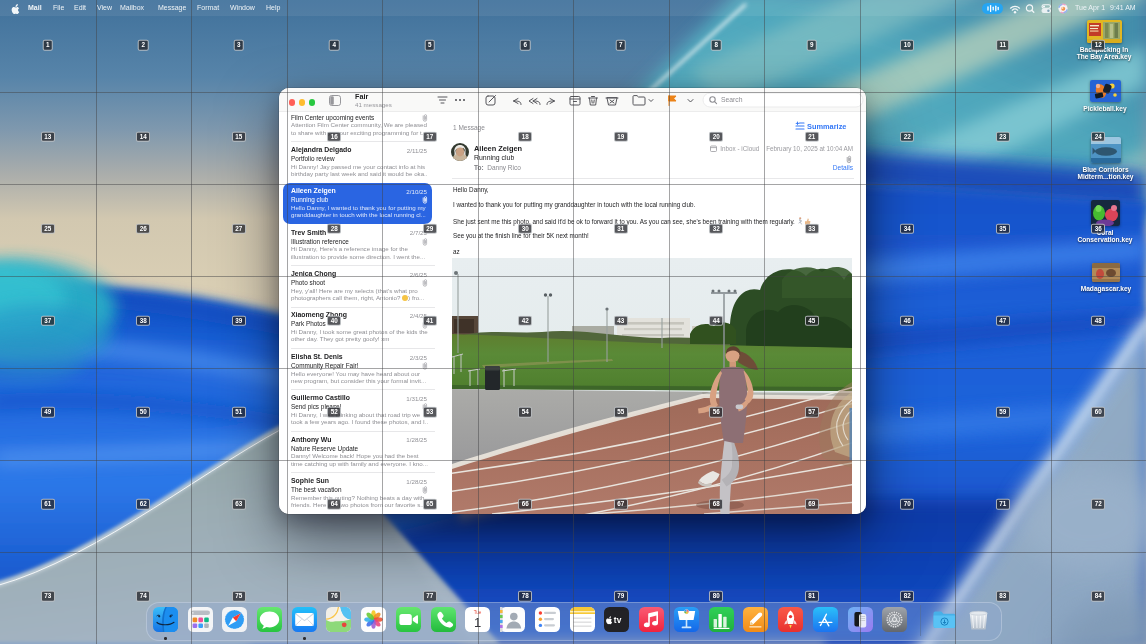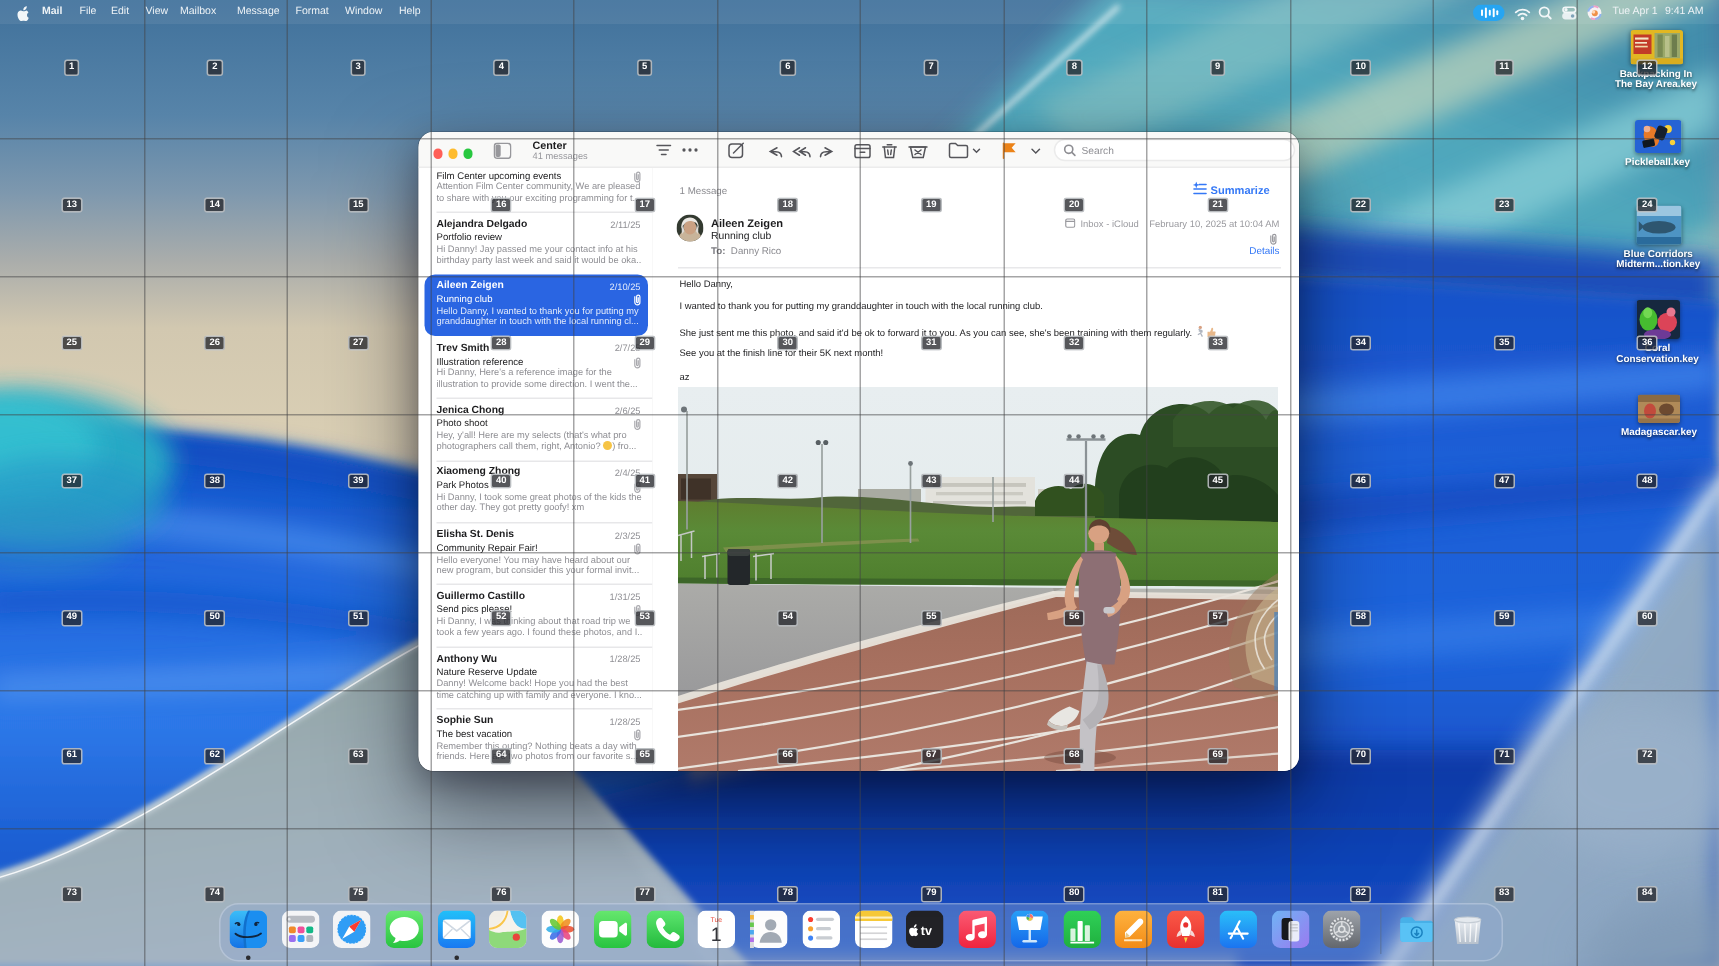--- a/index.html
+++ b/index.html
@@ -234,21 +234,21 @@
     </div>
     <div id="win">
       <div class="abs" style="left:0;top:0;width:587px;height:24px;background:#f9f9f8;border-bottom:1px solid #ececec;"></div>
       <div class="abs" style="left:9.5px;top:11px;width:6.5px;height:6.5px;border-radius:50%;background:#ff5f57"></div>
       <div class="abs" style="left:19.5px;top:11px;width:6.5px;height:6.5px;border-radius:50%;background:#febc2e"></div>
       <div class="abs" style="left:29.5px;top:11px;width:6.5px;height:6.5px;border-radius:50%;background:#28c840"></div>
       <svg class="abs" style="left:50px;top:6.5px" width="12" height="11" viewBox="0 0 12 11">
         <rect x=".5" y=".5" width="11" height="10" rx="2.2" fill="none" stroke="#98989c" stroke-width="1"></rect>
         <rect x="1.3" y="1.3" width="3.5" height="8.4" rx="1.3" fill="#98989c"></rect>
       </svg>
-      <div class="abs" style="left:76px;top:4px;font-size:7.2px;font-weight:bold;color:#1c1c1e;">Center</div>
+      <div class="abs" style="left:76px;top:4px;font-size:7.2px;font-weight:bold;color:#1c1c1e;">Fair</div>
       <div class="abs" style="left:76px;top:12.5px;font-size:6.2px;color:#96969b;">41 messages</div>
       <svg class="abs" style="left:150px;top:4px" width="437px" height="17" viewBox="0 0 437 17">
 <g fill="none" stroke="#55555a" stroke-width="1" stroke-linecap="round">
 <g>
             <line x1="9" y1="5" x2="18" y2="5"></line>
             <line x1="10.5" y1="8" x2="16.5" y2="8"></line>
             <line x1="12" y1="11" x2="15" y2="11"></line>
           </g>
 <g fill="#55555a" stroke="none">
             <circle cx="27" cy="8" r="1.1"></circle>

